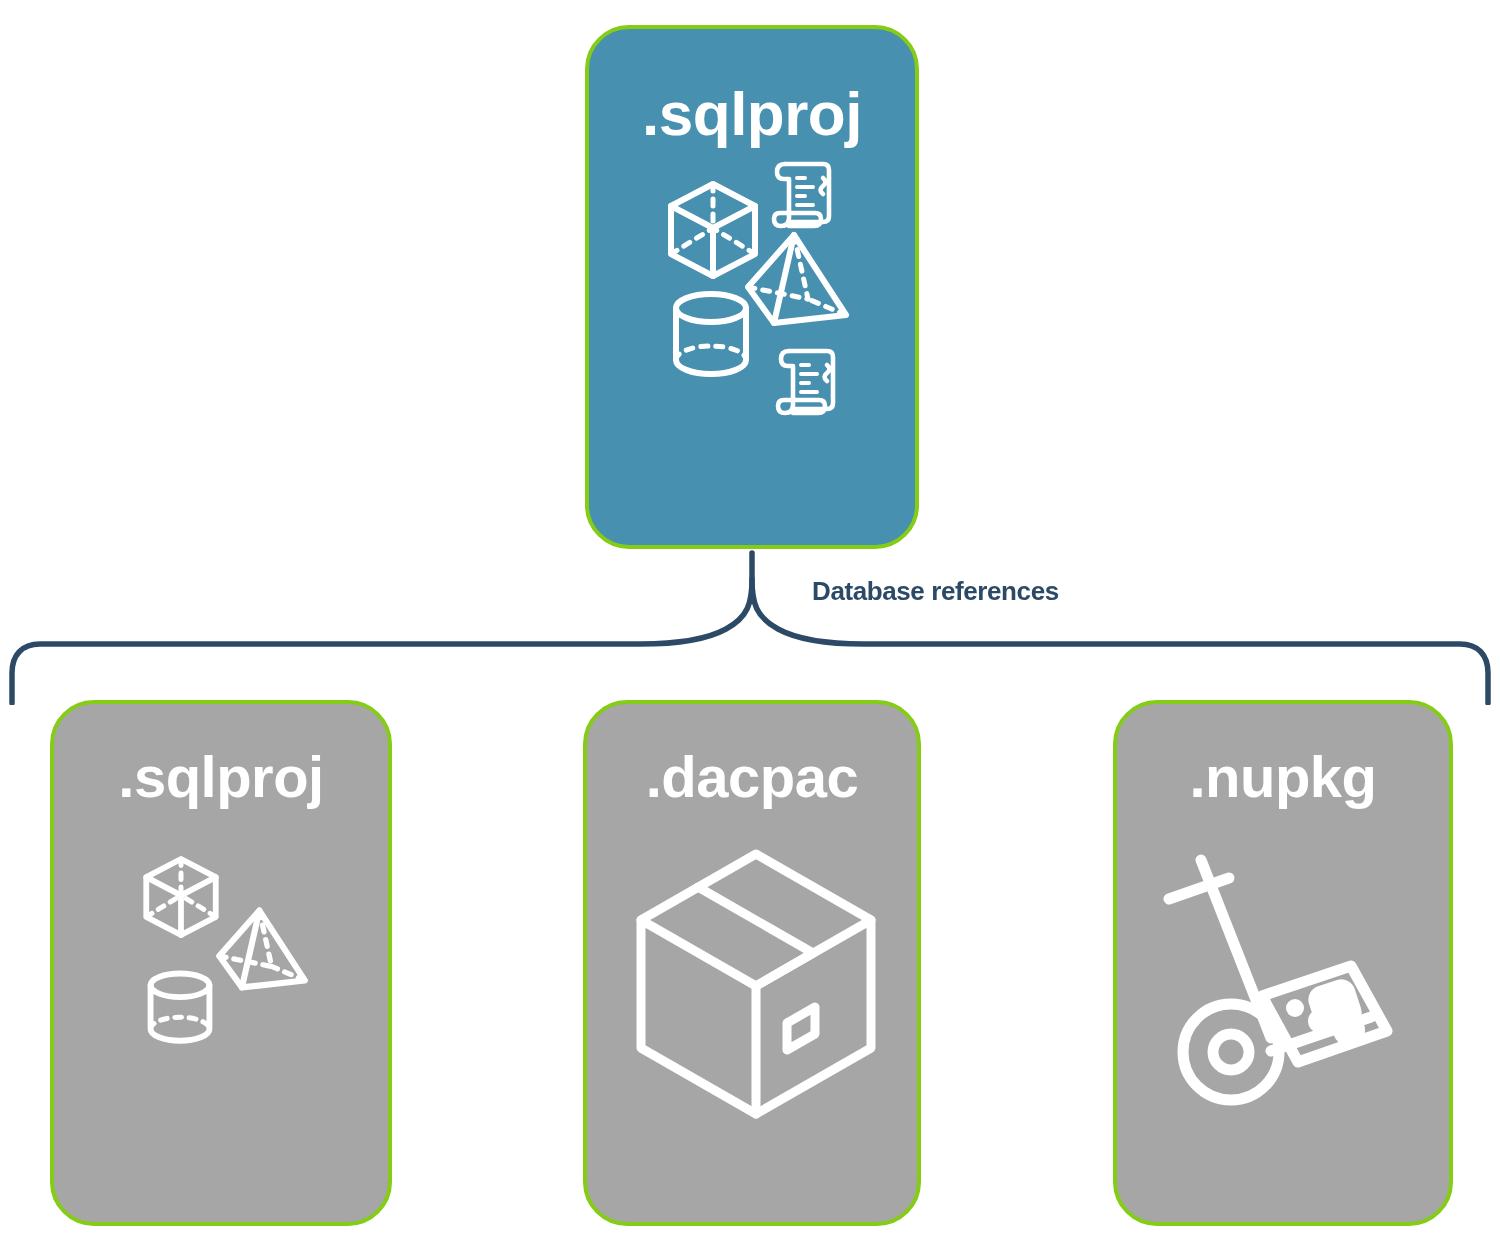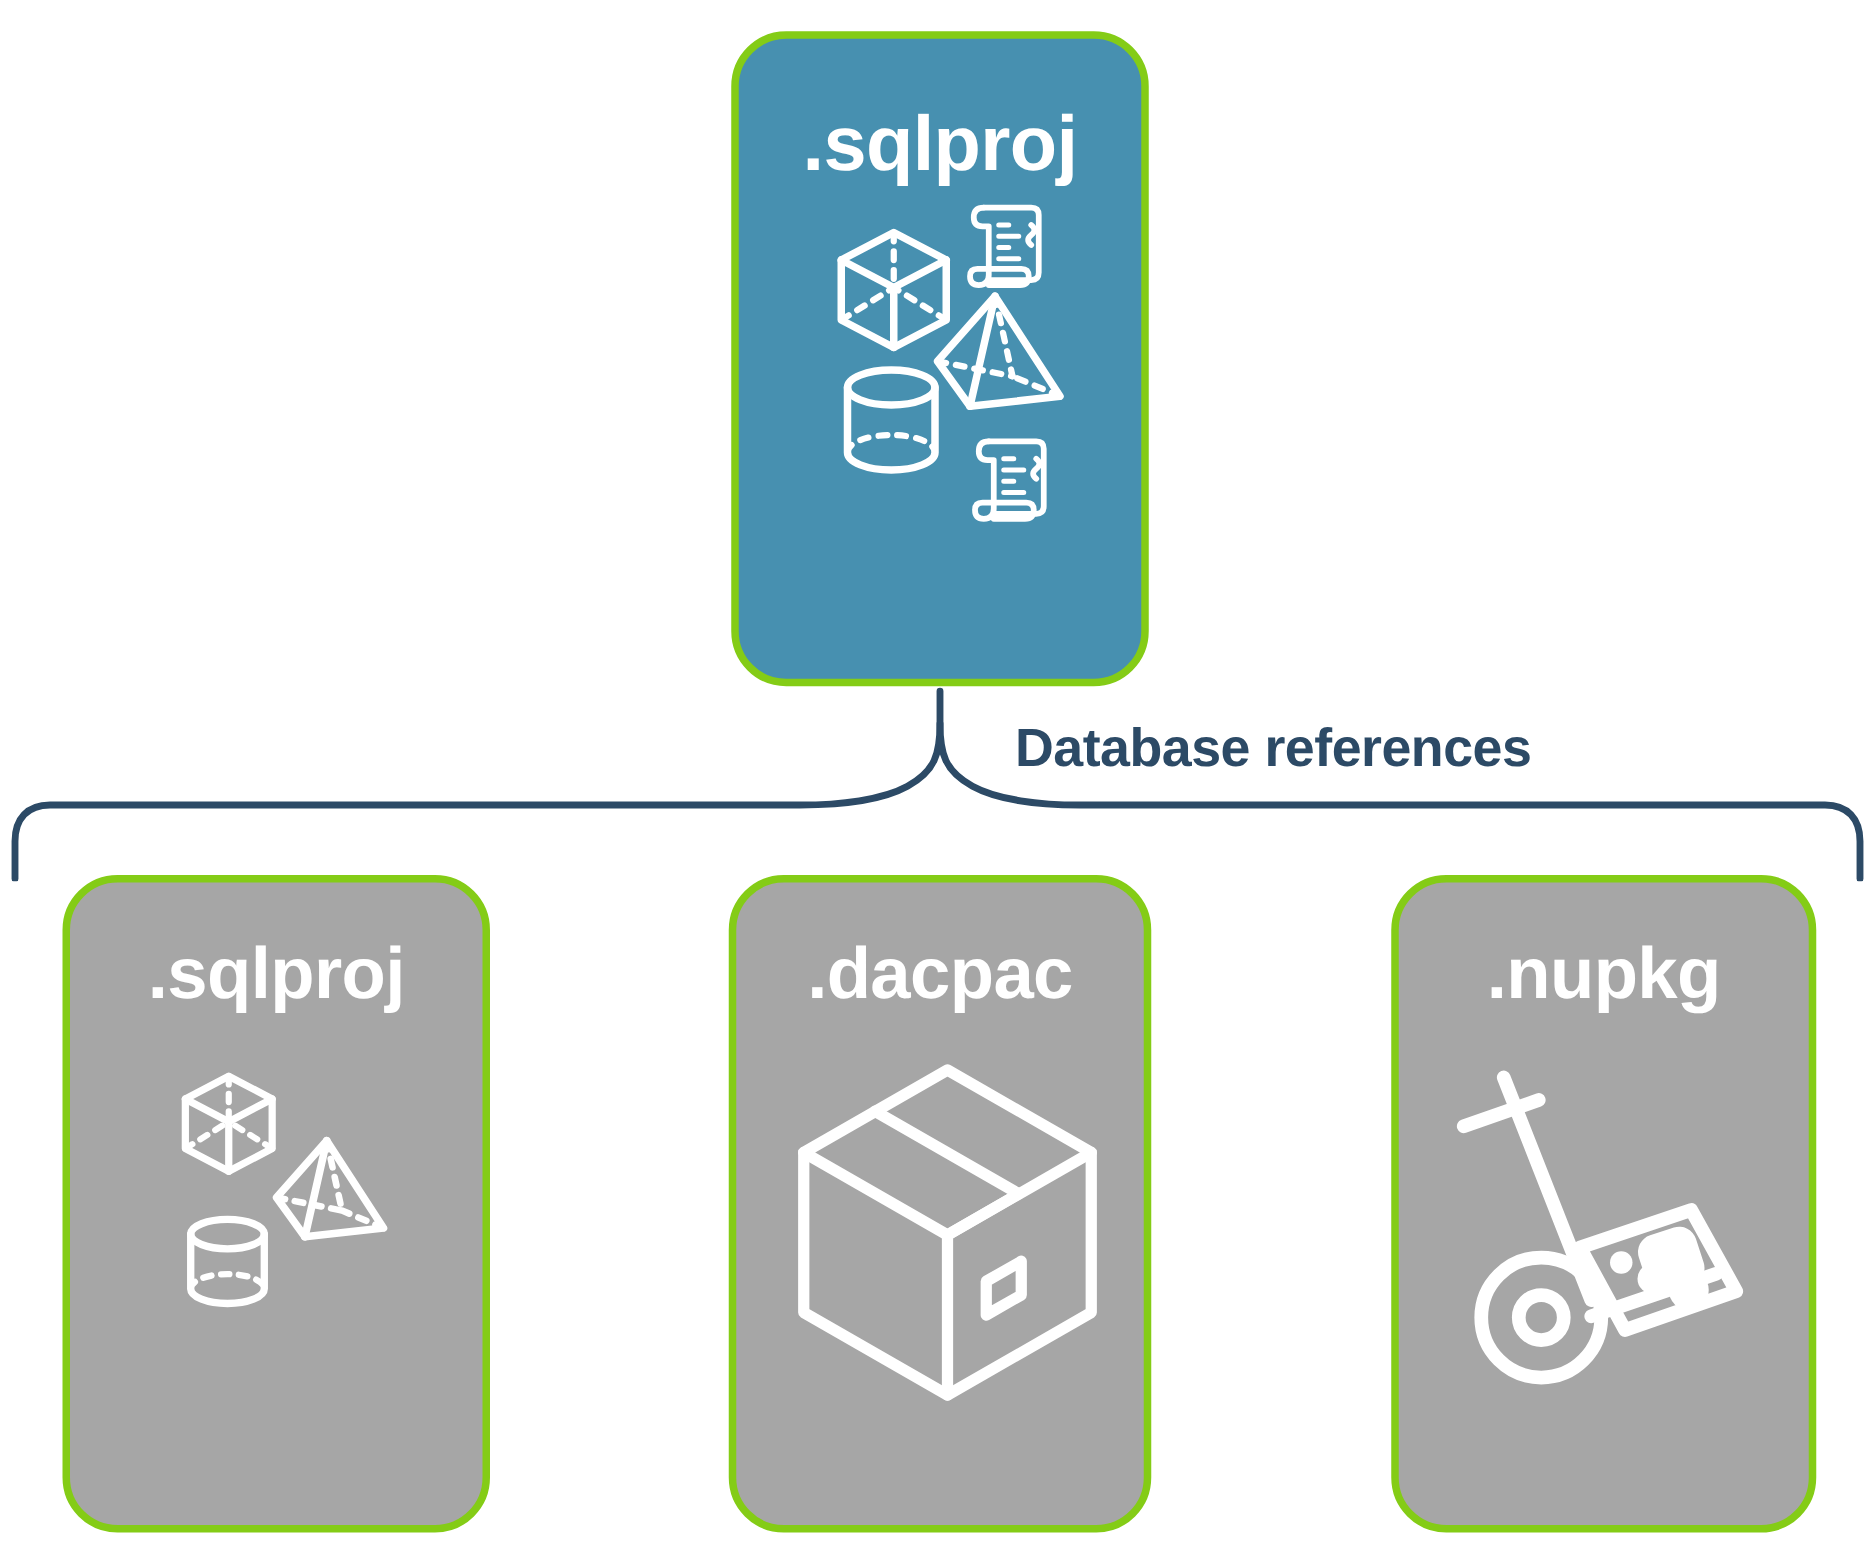--- a/index.html
+++ b/index.html
@@ -18,21 +18,21 @@
     width: 1500px;
     height: 1250px;
     background: #ffffff;
   }
 
   
   .card {
     position: absolute;
     box-sizing: border-box;
     border-radius: 44px;
-    border: 6px solid #84cc16;
+    border: 4px solid #84cc16;
     display: flex;
     flex-direction: column;
     align-items: center;
     overflow: hidden;
   }
   .card-root {
     left: 585px;
     top: 25px;
     width: 334px;
     height: 524px;
@@ -83,21 +83,21 @@
     height: 160px;
     pointer-events: none;
   }
 
   
   #bracket-label {
     position: absolute;
     left: 812px;
     top: 578px;
     color: #2c4a66;
-    font-size: 43px;
+    font-size: 26px;
     font-weight: bold;
     letter-spacing: -0.4px;
     white-space: nowrap;
     line-height: 1;
     user-select: none;
   }
 </style>
 </head>
 <body>
 

